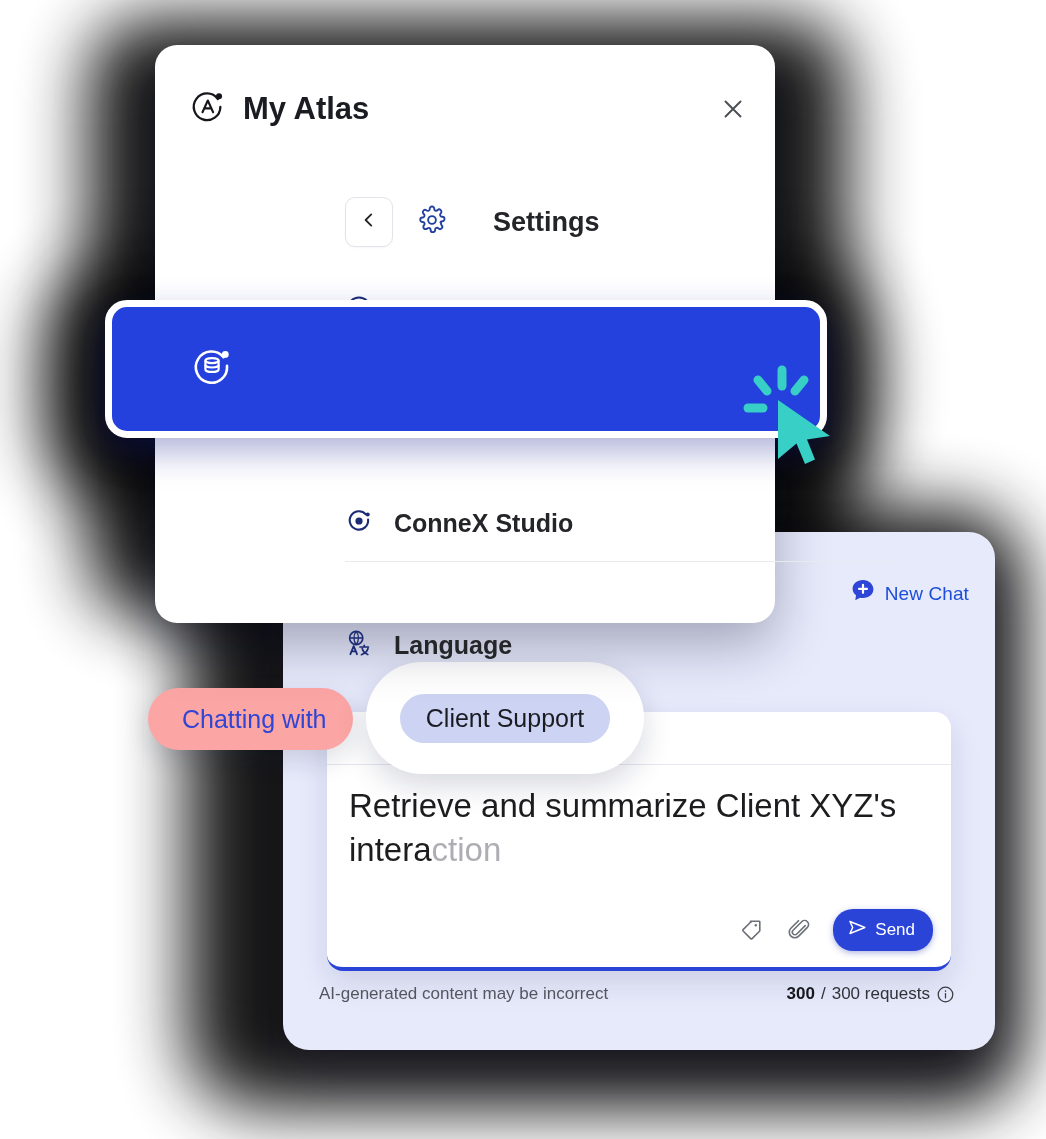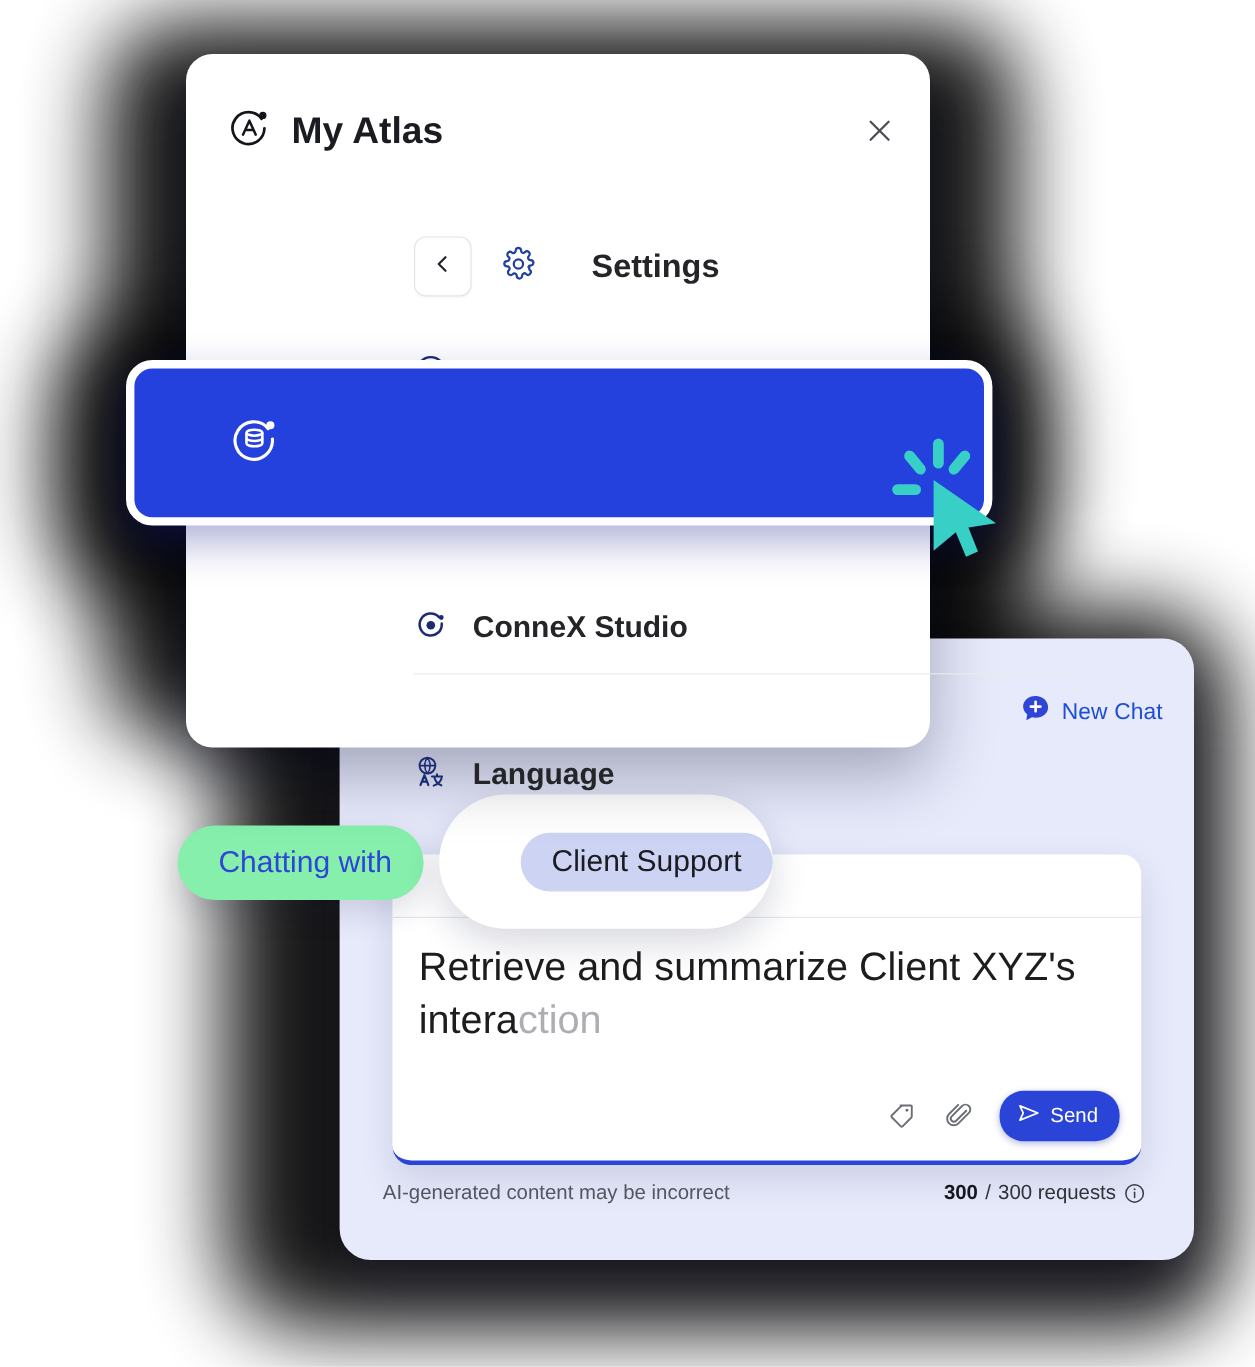--- a/index.html
+++ b/index.html
@@ -61,28 +61,28 @@
     font-size:17px;color:#54565f;
   }
   .req{display:flex;align-items:flex-end;gap:6px;color:#303238;}
   .req b{color:#16171c;font-weight:700;}
   .info-ico{display:inline-flex;}
 
   
   .chatting-pill{
     position:absolute;left:148px;top:688px;height:62px;
     display:flex;align-items:center;padding:0 26px 0 34px;
-    background:#86efac;border-radius:34px;color:#2e45d6;font-size:25px;
+    background:#fca5a5;border-radius:34px;color:#2e45d6;font-size:25px;
     box-shadow:0 10px 26px rgba(15,20,60,.14);
   }
   .tag-wrap{
     position:absolute;left:366px;top:662px;width:278px;height:112px;
     background:#fff;border-radius:56px;
     box-shadow:0 12px 30px rgba(15,20,60,.16);
-    display:flex;align-items:center;justify-content:flex-end;
+    display:flex;align-items:center;justify-content:center;
   }
   .tag-pill{
     background:#ccd3f3;color:#1b1c22;font-size:25px;
     padding:10px 26px;border-radius:26px;white-space:nowrap;
   }
 
   
   .menu-card{
     position:absolute;left:155px;top:45px;width:620px;height:578px;
     background:#fff;border-radius:22px;

